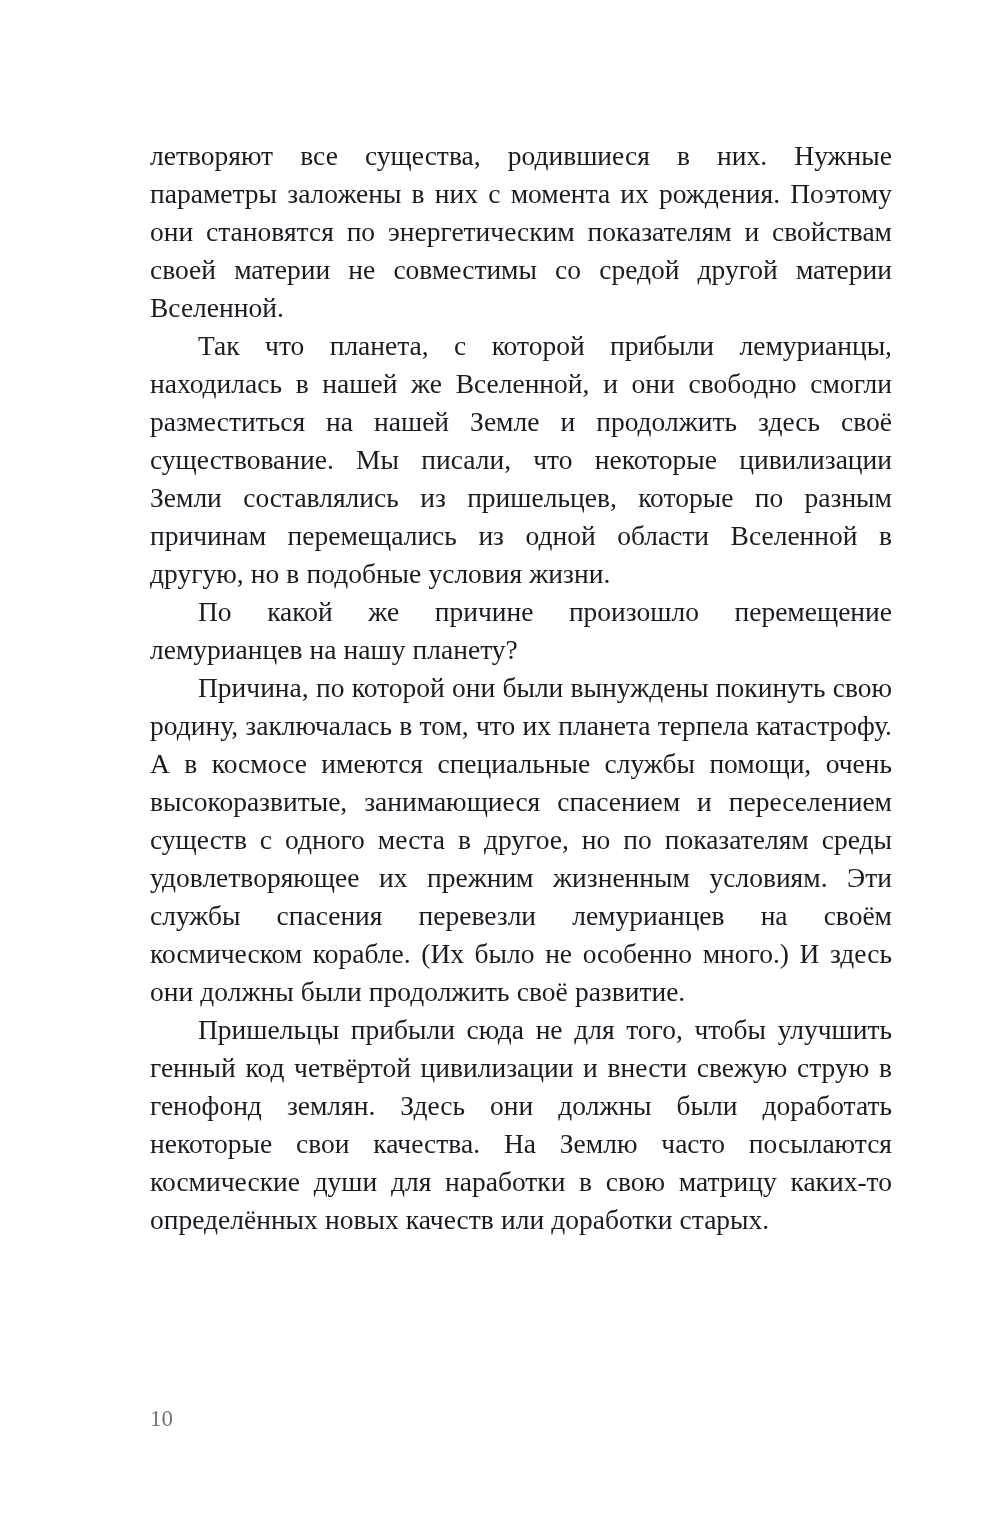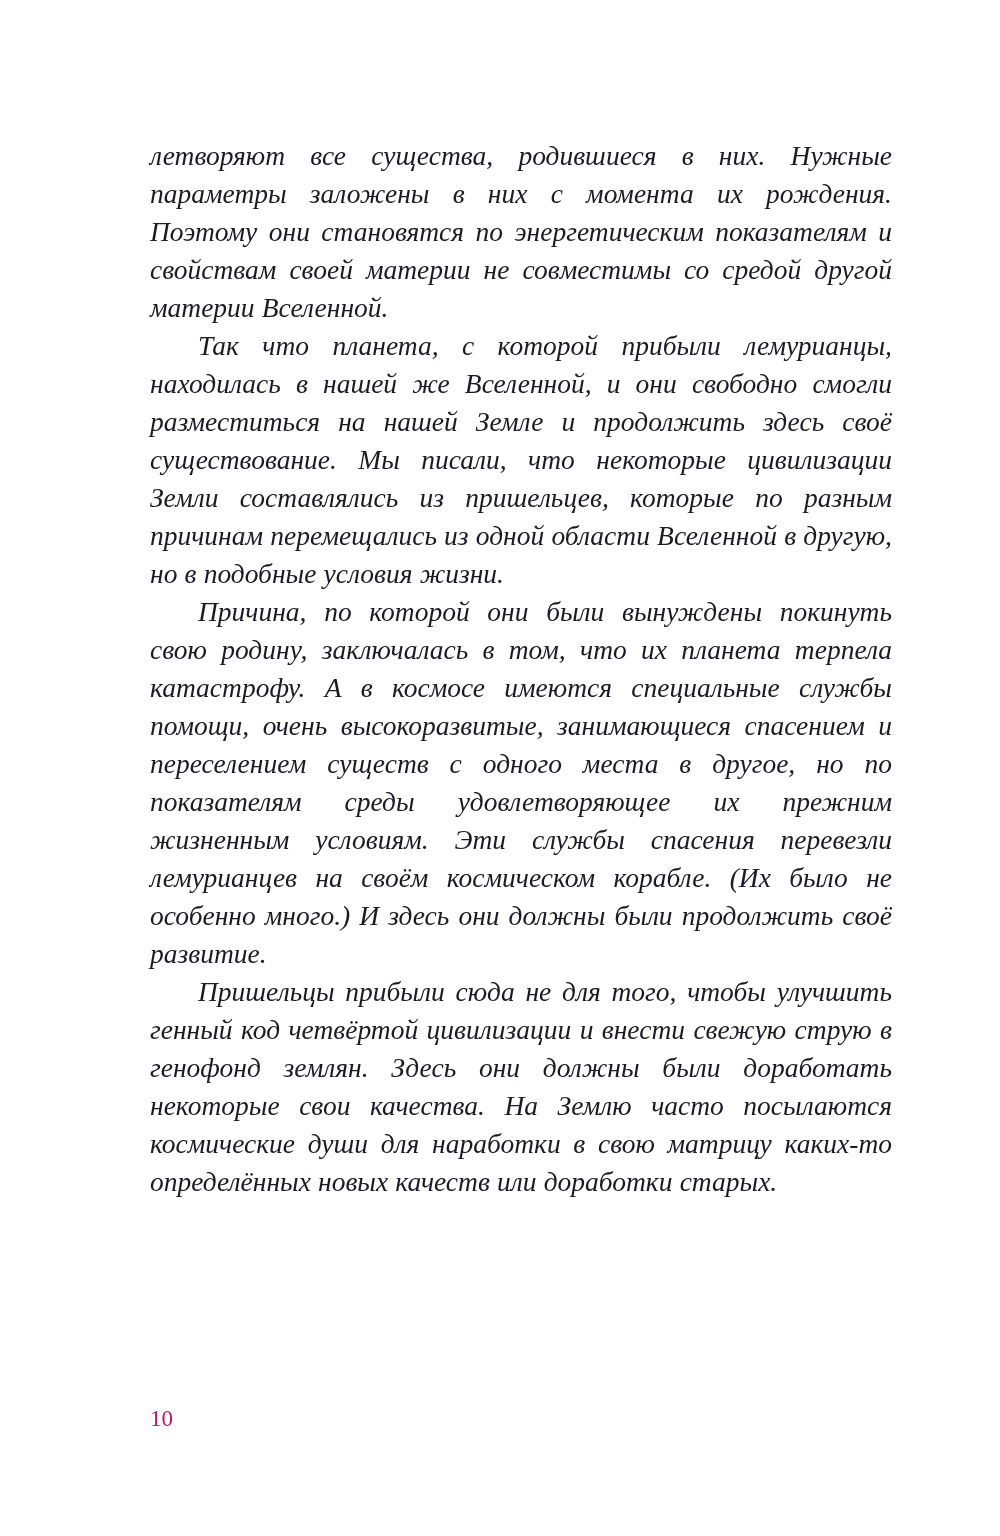--- a/index.html
+++ b/index.html
@@ -30,53 +30,53 @@
     text-indent: 48px;
     text-align: justify;
     text-justify: inter-word;
     font-family: "Liberation Serif", "DejaVu Serif", serif;
     font-size: 27.5px;
     line-height: 38px;
     color: #1b1b24;
     hyphens: manual;
     -webkit-hyphens: manual;
     word-spacing: 0.01em;
-    font-style: italic;
   }
 
   
   .para.continuation {
     text-indent: 0;
   }
 
   
   .para.justify-last {
     text-align-last: justify;
   }
 
   .page-number {
     position: absolute;
     left: 150px;
     top: 1405px;
     font-family: "Liberation Serif", "DejaVu Serif", serif;
     font-size: 23px;
     line-height: 28px;
-    color: #be185d;
+    color: #737373;
   }
 </style>
 </head>
 <body>
 
 <div class="page">
 
   <div class="text-block">
     <p class="para continuation">летворяют все существа, родившиеся в них. Нужные параметры заложены в них с момента их рождения. Поэтому они становятся по энергетическим показателям и свойствам своей материи не совместимы со средой другой материи Вселенной.</p>
 
     <p class="para">Так что планета, с которой прибыли лемурианцы, находилась в нашей же Вселенной, и они свободно смогли разместиться на нашей Земле и продолжить здесь своё существование. Мы писали, что некоторые цивилизации Земли составлялись из пришельцев, которые по разным причинам перемещались из одной области Вселенной в другую, но в подобные условия жизни.</p>
 
+    <p class="para">По какой же причине произошло перемещение лемурианцев на нашу планету?</p>
 
     <p class="para">Причина, по которой они были вынуждены покинуть свою родину, заключалась в том, что их планета терпела катастрофу. А в космосе имеются специальные службы помощи, очень высокоразвитые, занимающиеся спасением и переселением существ с одного места в другое, но по показателям среды удовлетворяющее их прежним жизненным условиям. Эти службы спасения перевезли лемурианцев на своём космическом корабле. (Их было не особенно много.) И здесь они должны были продолжить своё развитие.</p>
 
     <p class="para">Пришельцы прибыли сюда не для того, чтобы улучшить генный код четвёртой цивилизации и внести свежую струю в генофонд землян. Здесь они должны были доработать некоторые свои качества. На Землю часто посылаются космические души для наработки в свою матрицу каких-то определённых новых качеств или доработки старых.</p>
 
   </div>
 
   <div class="page-number">10</div>
 
 </div>

